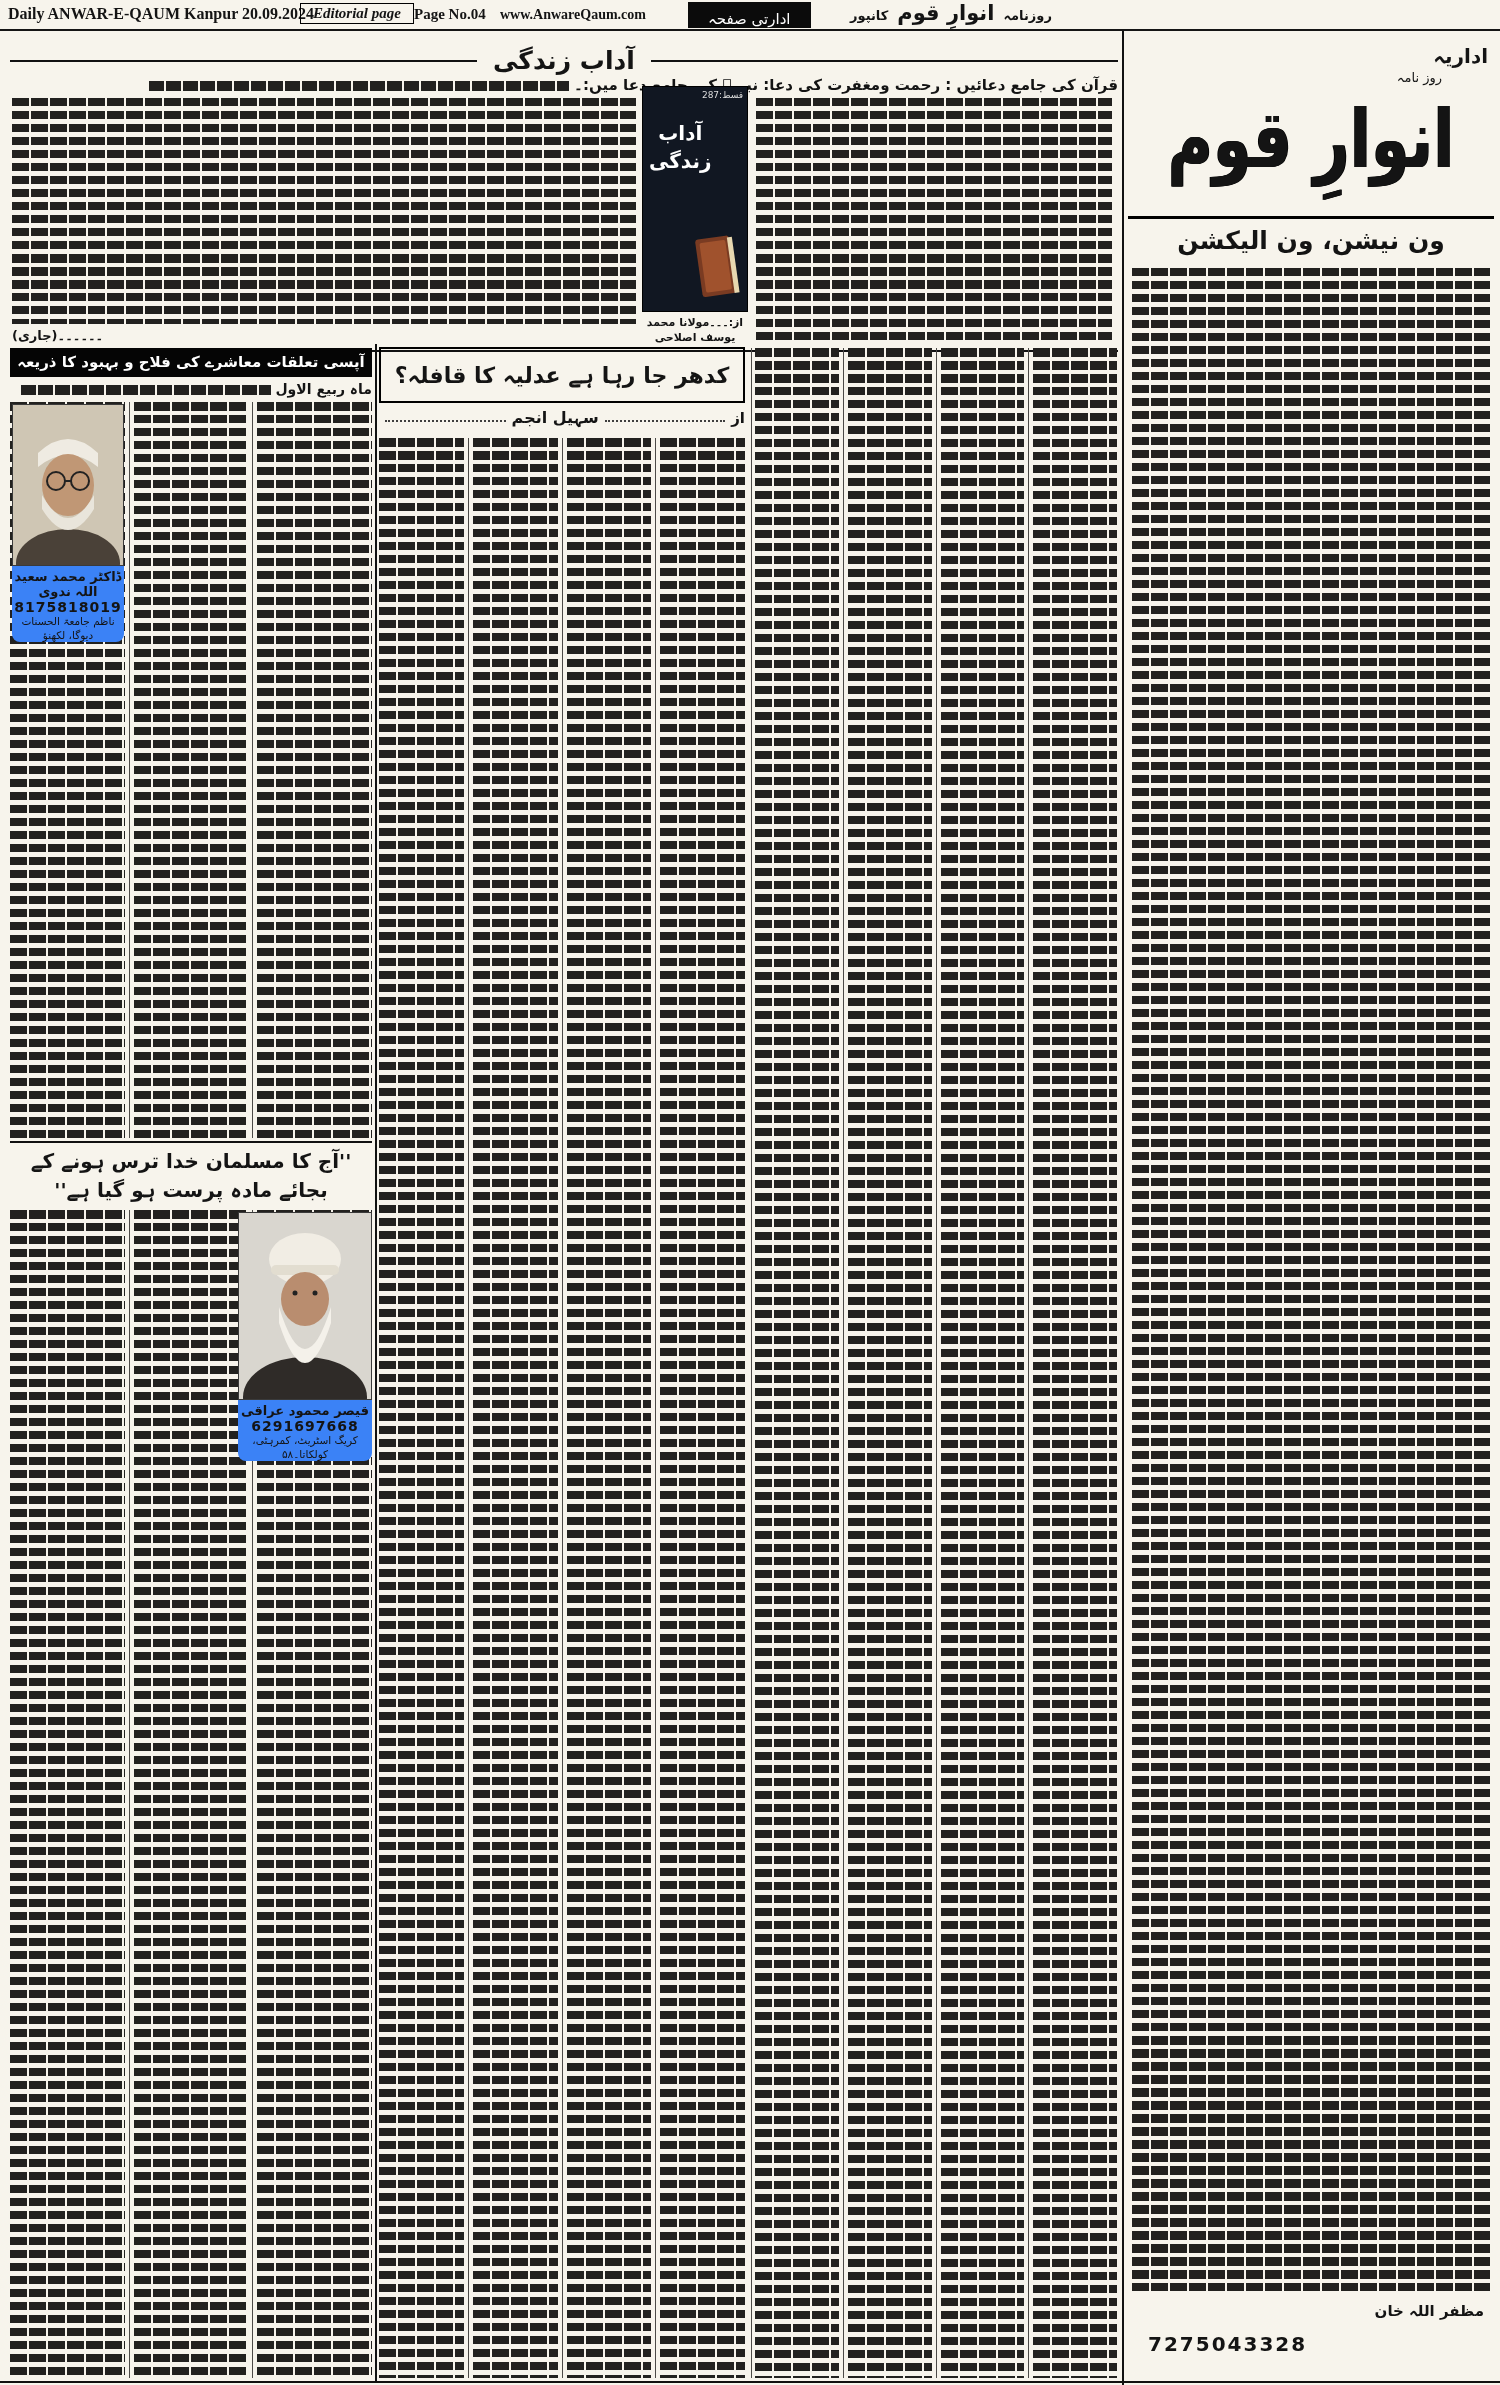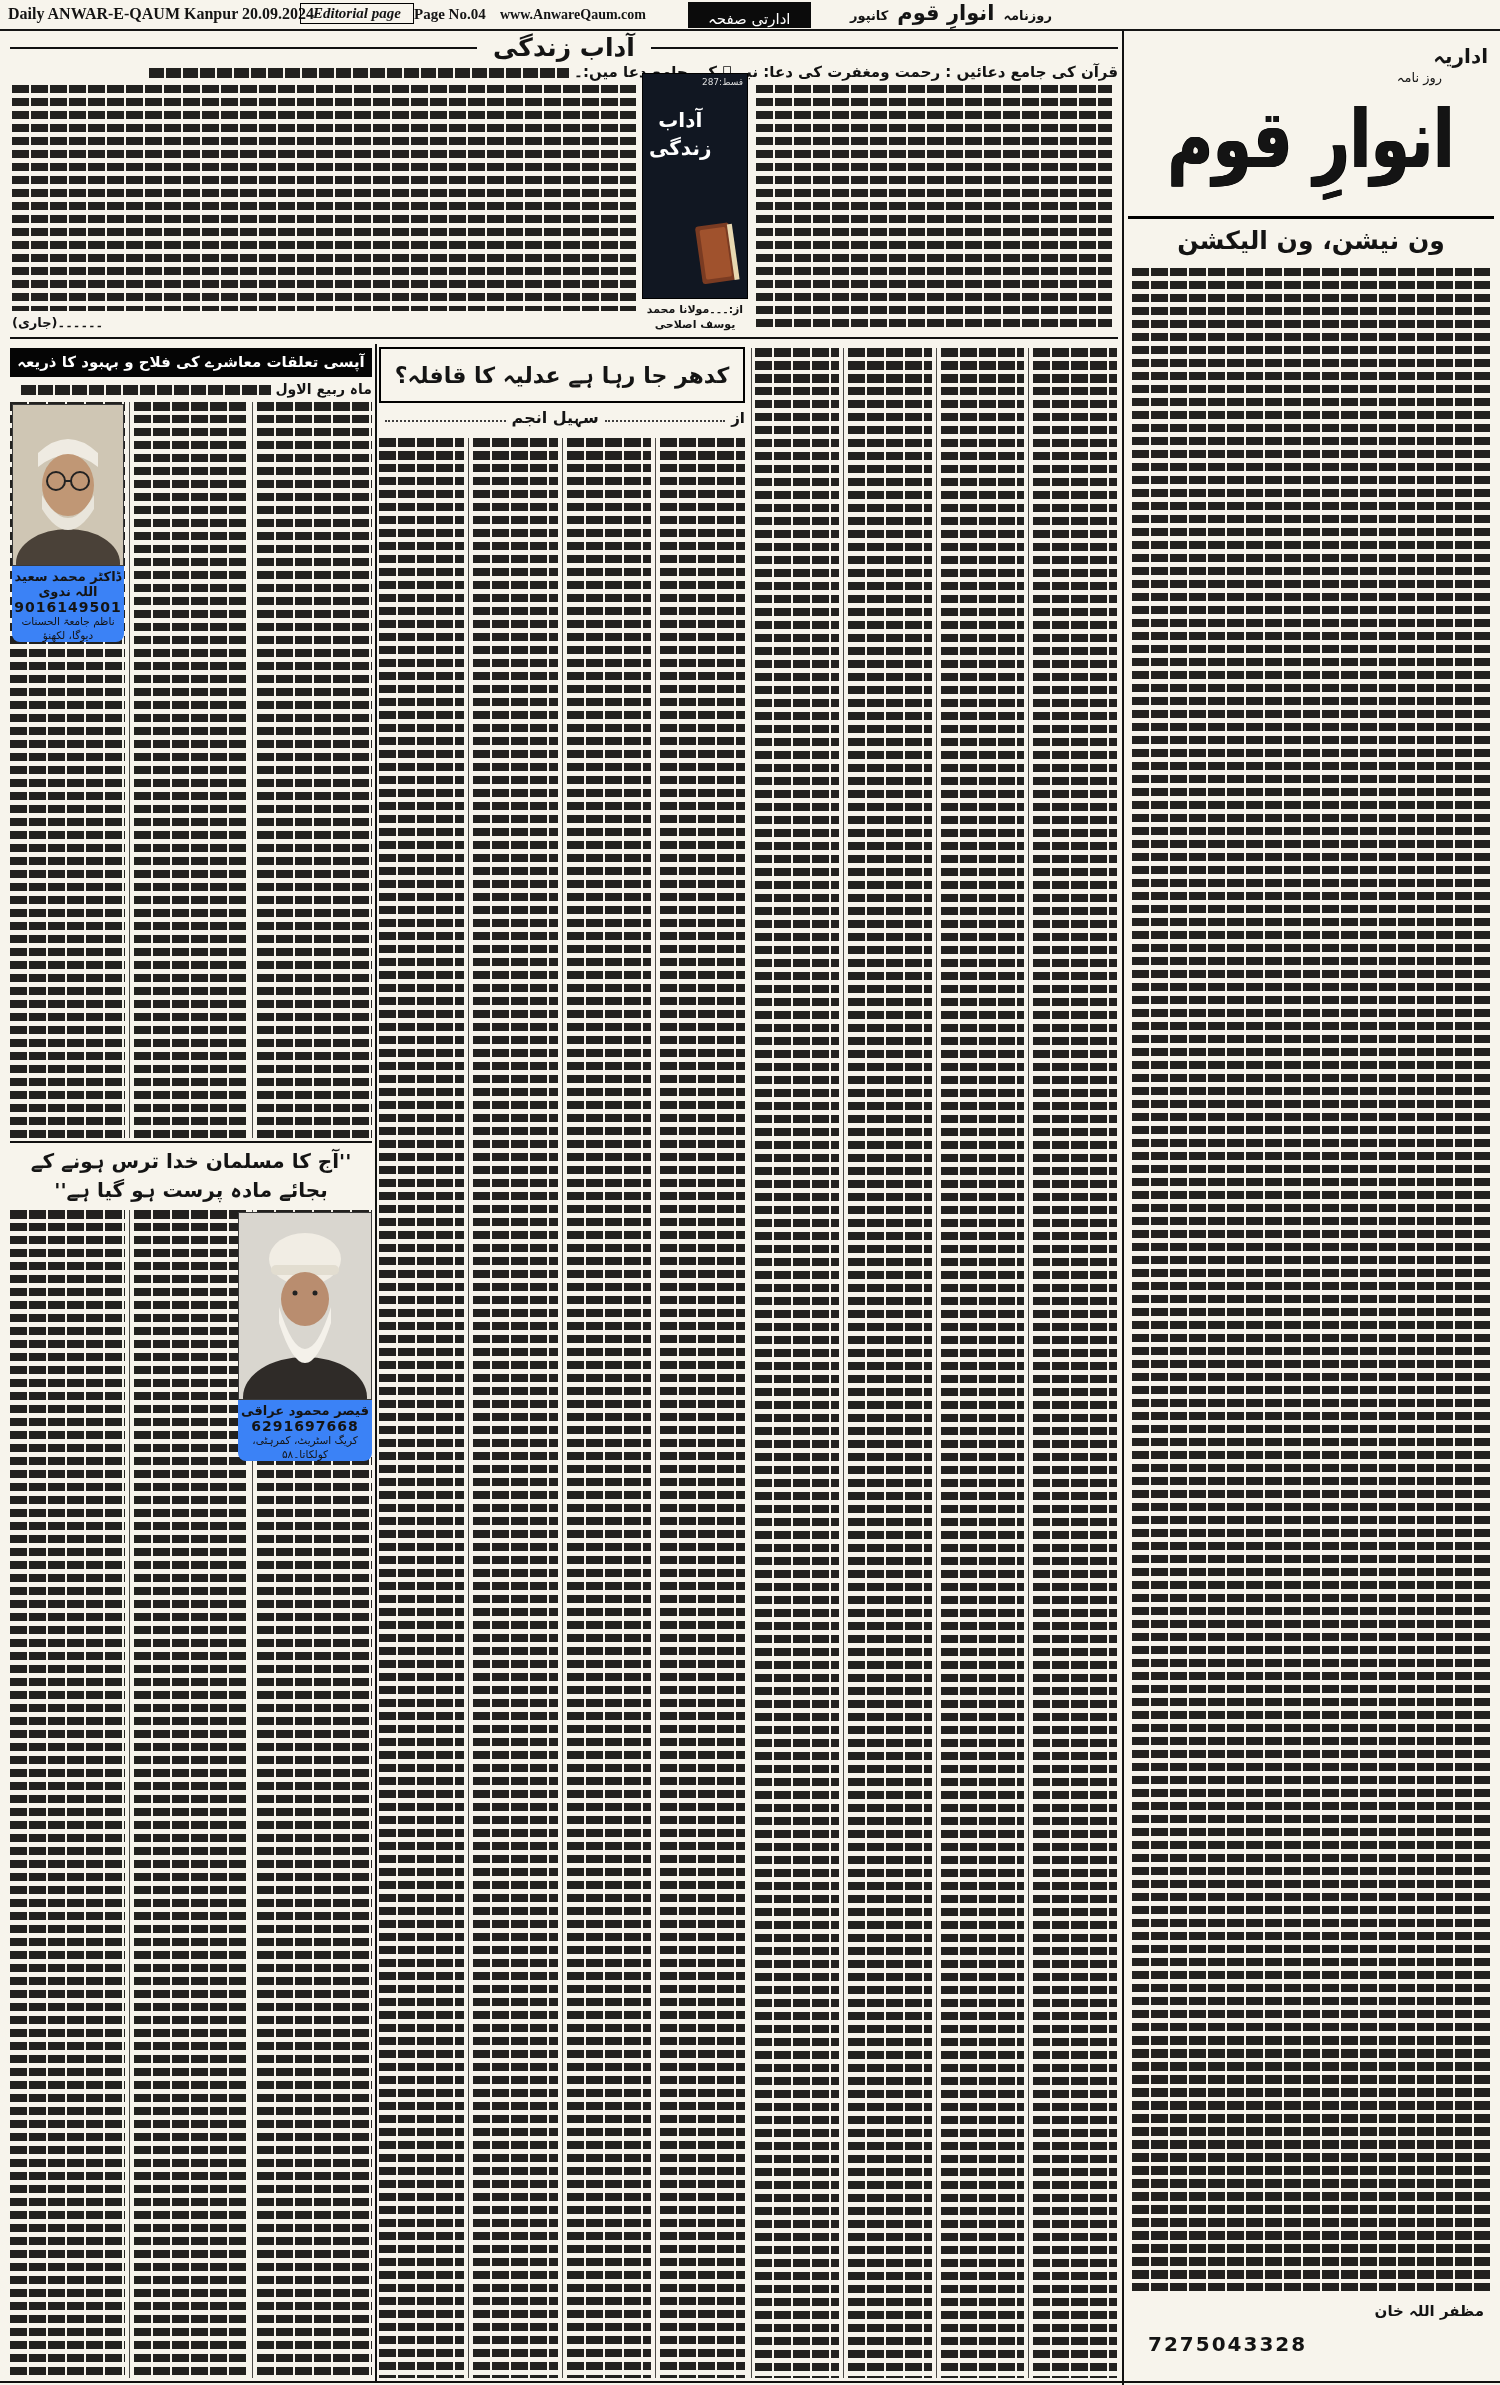--- a/index.html
+++ b/index.html
@@ -36,21 +36,21 @@
   .hdr-date{position:absolute;left:8px;top:5px;font-weight:bold;font-size:16px;font-family:"Liberation Serif",serif;}
   .hdr-ed{position:absolute;left:300px;top:3px;border:1.5px solid #000;padding:1px 12px;font-weight:bold;font-size:15px;font-family:"Liberation Serif",serif;font-style:italic;}
   .hdr-pn{position:absolute;left:414px;top:6px;font-weight:bold;font-size:15px;font-family:"Liberation Serif",serif;}
   .hdr-site{position:absolute;left:500px;top:7px;font-weight:bold;font-size:14px;font-family:"Liberation Serif",serif;}
   .hdr-badge{position:absolute;left:688px;top:2px;height:26px;line-height:26px;padding:4px 20px;background:#0b0b0b;color:#fff;font-size:15px;direction:rtl;}
   .hdr-mast{position:absolute;left:850px;top:1px;display:flex;direction:rtl;align-items:baseline;gap:9px;}
   .m-pre,.m-city{font-size:13px;font-weight:bold;}
   .m-title{font-size:21px;font-weight:bold;}
 
   
-  .adab{position:absolute;left:10px;top:29px;width:1108px;height:310px;border-bottom:2px solid #111;}
+  .adab{position:absolute;left:10px;top:42px;width:1108px;height:310px;border-bottom:2px solid #111;}
   .adab-titlerow{position:absolute;left:0;top:4px;width:100%;display:flex;align-items:center;}
   .adab-titlerow .rule{flex:1;border-top:2px solid #111;height:0;}
   .adab-title{font-size:25px;font-weight:bold;margin:0 16px;direction:rtl;white-space:nowrap;}
   .adab-lead{position:absolute;left:0;top:34px;width:100%;direction:rtl;font-size:15px;}
   .adab-lead b{font-weight:bold;}
   .adab-body-r{position:absolute;left:746px;top:56px;width:356px;height:246px;}
   .adab-body-l{position:absolute;left:2px;top:56px;width:624px;height:226px;}
   .adab-cont{position:absolute;left:2px;top:286px;width:220px;text-align:left;font-weight:bold;font-size:13px;direction:ltr;}
   .adab-img{position:absolute;left:632px;top:44px;width:106px;height:226px;background:#111722;border:1px solid #000;overflow:hidden;}
   .adab-ep{position:absolute;right:4px;top:3px;color:#ddd;font-size:9px;direction:rtl;}
@@ -213,21 +213,21 @@
         <rect width="110" height="160" fill="#cfc6b4"></rect>
         <ellipse cx="55" cy="158" rx="52" ry="34" fill="#4a4138"></ellipse>
         <path d="M25 48 Q55 20 85 48 L85 62 Q55 38 25 62 Z" fill="#efebe2"></path>
         <ellipse cx="55" cy="80" rx="26" ry="31" fill="#c09775"></ellipse>
         <path d="M29 90 Q55 136 81 90 L81 104 Q55 146 29 104 Z" fill="#e9e5db"></path>
         <circle cx="43" cy="76" r="9" fill="none" stroke="#222" stroke-width="2"></circle>
         <circle cx="67" cy="76" r="9" fill="none" stroke="#222" stroke-width="2"></circle>
         <line x1="52" y1="76" x2="58" y2="76" stroke="#222" stroke-width="2"></line>
       </svg>
       <div class="pname">ڈاکٹر محمد سعید اللہ ندوی</div>
-      <div class="pphone">9016149501</div>
+      <div class="pphone">8175818019</div>
       <div class="ptitle">ناظم جامعۃ الحسنات دیوگا، لکھنؤ</div>
     </div>
   </section>
 
   <div class="left-sep"></div>
 
   <section>
     <h2 class="mus-headline">''آج کا مسلمان خدا ترس ہونے کے بجائے مادہ پرست ہو گیا ہے''</h2>
     <div class="colwrap mus-body">
       <div class="col sim"></div>

